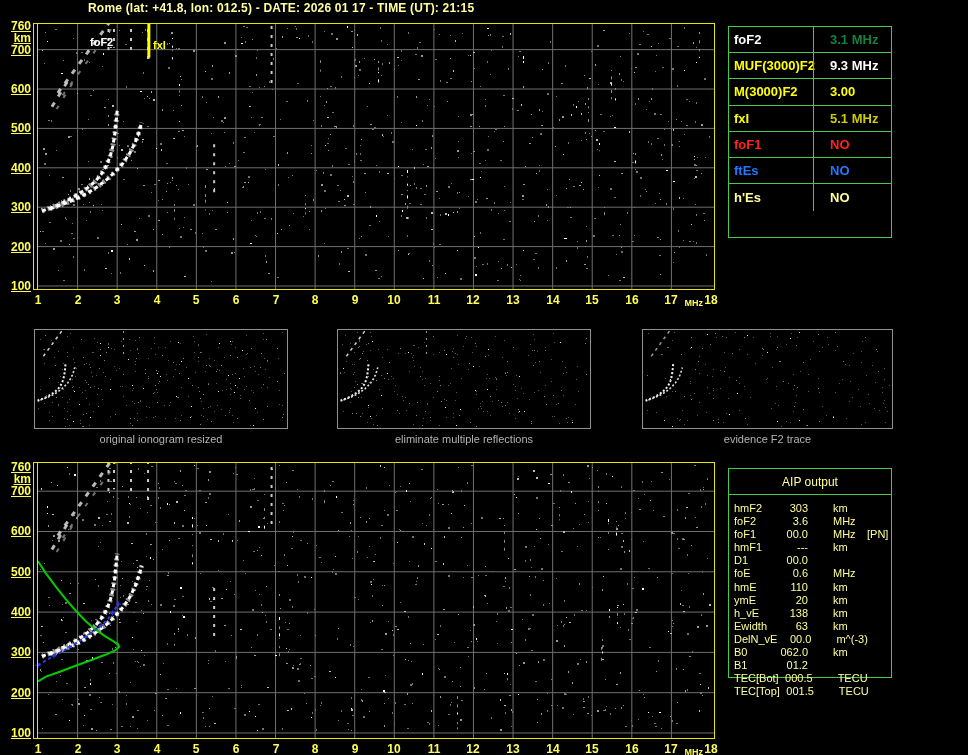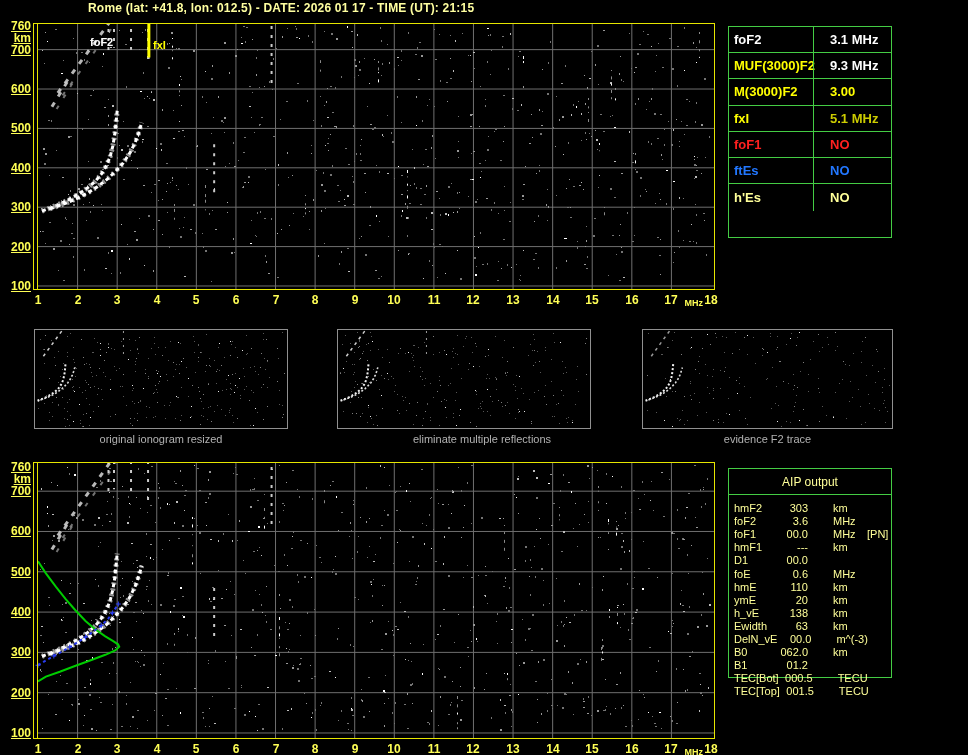--- a/index.html
+++ b/index.html
@@ -24,21 +24,21 @@
   .at-cell{display:flex;align-items:center;font-size:13px;font-weight:bold;
            border-bottom:1px solid #44cc44;padding-left:5px;white-space:nowrap;}
   .at-val{border-left:1px solid #44cc44;padding-left:16px;}
   .at-cell.last{border-bottom:none;}
 
   .aip{position:absolute;left:728px;top:468px;width:164px;height:210px;
        border:1px solid #44cc44;box-sizing:border-box;overflow:visible;}
   .aip-header{height:25px;display:flex;align-items:center;justify-content:center;
               font-size:12px;color:#ffff99;border-bottom:1px solid #44cc44;}
   .aip-rows{position:absolute;left:5px;top:33px;width:170px;font-size:11px;color:#ffff99;}
-  .aip-row{display:flex;height:13.1px;line-height:13px;white-space:nowrap;align-items:center;}
+  .aip-row{display:flex;height:13.1px;line-height:13px;white-space:nowrap;}
   .aip-label{flex:0 0 40px;overflow:visible;}
   .aip-value{flex:0 0 34px;text-align:right;}
   .aip-unit{margin-left:25px;flex:0 0 34px;}
   .aip-extra{flex:0 0 auto;}
   svg{position:absolute;display:block;}
 </style>
 </head>
 <body>
 
 <div class="screen">
@@ -1695,21 +1695,21 @@
       <rect x="80" y="92" width="1" height="1" fill="#565656"></rect>
       <rect x="226" y="73" width="1" height="1" fill="#565656"></rect>
       <rect x="56" y="26" width="1" height="1" fill="#565656"></rect>
       <rect x="229" y="35" width="1" height="1" fill="#565656"></rect>
       <rect x="134" y="17" width="1" height="1" fill="#7d7d7d"></rect>
       <polyline stroke="#f2f2f2" stroke-width="2" stroke-dasharray="2 2" points="2.5,70.8 4.7,69.9 7.6,68.7 10.5,67.4 13.5,65.9 16.4,64.1 19.3,62.0 22.2,59.5 24.4,56.8 26.2,53.9 27.7,50.3 28.7,46.3 29.4,41.8 29.9,37.4 30.3,32.9" fill="none"></polyline>
       <polyline stroke="#dddddd" stroke-width="1.6" stroke-dasharray="2 2" points="5.4,69.9 8.3,68.9 12.0,67.5 15.6,65.9 19.3,64.0 23.0,61.6 26.6,58.8 29.6,55.9 32.5,52.7 35.0,49.0 36.9,45.1 38.3,41.1 39.4,37.4" fill="none"></polyline>
       <polyline stroke="#9a9a9a" stroke-width="1.5" stroke-dasharray="3 4" points="8.3,26.2 28.1,-1.2" fill="none"></polyline>
     </svg>
   <span class="caption" style="left:34px;width:254px;">original ionogram resized</span>
-  <span class="caption" style="left:355px;width:254px;">eliminate multiple reflections</span>
+  <span class="caption" style="left:337px;width:254px;">eliminate multiple reflections</span>
   <span class="caption" style="left:642px;width:251px;">evidence F2 trace</span>
 
   <svg id="plot2" width="682" height="277" style="left:33px;top:462px;">
       <line x1="44.588" y1="1" x2="44.588" y2="276" stroke="#6f6f6f" stroke-width="1"></line>
       <line x1="84.176" y1="1" x2="84.176" y2="276" stroke="#6f6f6f" stroke-width="1"></line>
       <line x1="123.76400000000001" y1="1" x2="123.76400000000001" y2="276" stroke="#6f6f6f" stroke-width="1"></line>
       <line x1="163.352" y1="1" x2="163.352" y2="276" stroke="#6f6f6f" stroke-width="1"></line>
       <line x1="202.94" y1="1" x2="202.94" y2="276" stroke="#6f6f6f" stroke-width="1"></line>
       <line x1="242.52800000000002" y1="1" x2="242.52800000000002" y2="276" stroke="#6f6f6f" stroke-width="1"></line>
       <line x1="282.116" y1="1" x2="282.116" y2="276" stroke="#6f6f6f" stroke-width="1"></line>
@@ -2632,21 +2632,21 @@
       <line x1="98.0318" y1="-1.045" x2="98.0318" y2="29.18" stroke="#e2e2e2" stroke-width="2" stroke-dasharray="3 6" opacity="0.9"></line>
       <line x1="181.16660000000002" y1="125.9" x2="181.16660000000002" y2="176.275" stroke="#e2e2e2" stroke-width="2" stroke-dasharray="3 6" opacity="0.9"></line>
       <line x1="238.56920000000002" y1="5" x2="238.56920000000002" y2="63.435" stroke="#e2e2e2" stroke-width="2" stroke-dasharray="3 6" opacity="0.9"></line>
       <rect x="0.5" y="0.5" width="681" height="276" fill="none" stroke="#e6e600" stroke-width="1"></rect>
       <line x1="4.5" y1="1" x2="4.5" y2="276" stroke="#e6e600" stroke-width="1"></line>
     </svg>
 
   <div class="autoscala">
 
   <div class="at-cell" style="color: rgb(255, 255, 255);">foF2</div>
-      <div class="at-cell at-val" style="color: #ffffff; text-align: center;">3.1 MHz</div>
+      <div class="at-cell at-val" style="color: #15803d; text-align: center;">3.1 MHz</div>
       <div class="at-cell" style="color: rgb(255, 255, 0);">MUF(3000)F2</div>
       <div class="at-cell at-val" style="color: #ffffff;">9.3 MHz</div>
       <div class="at-cell" style="color: rgb(255, 255, 0);">M(3000)F2</div>
       <div class="at-cell at-val" style="color: rgb(255, 255, 0);">3.00</div>
       <div class="at-cell" style="color: rgb(255, 255, 0);">fxI</div>
       <div class="at-cell at-val" style="color: rgb(204, 204, 0);">5.1 MHz</div>
       <div class="at-cell" style="color: rgb(255, 32, 32);">foF1</div>
       <div class="at-cell at-val" style="color: rgb(255, 32, 32);">NO</div>
       <div class="at-cell" style="color: rgb(34, 119, 255);">ftEs</div>
       <div class="at-cell at-val" style="color: rgb(34, 119, 255);">NO</div>

